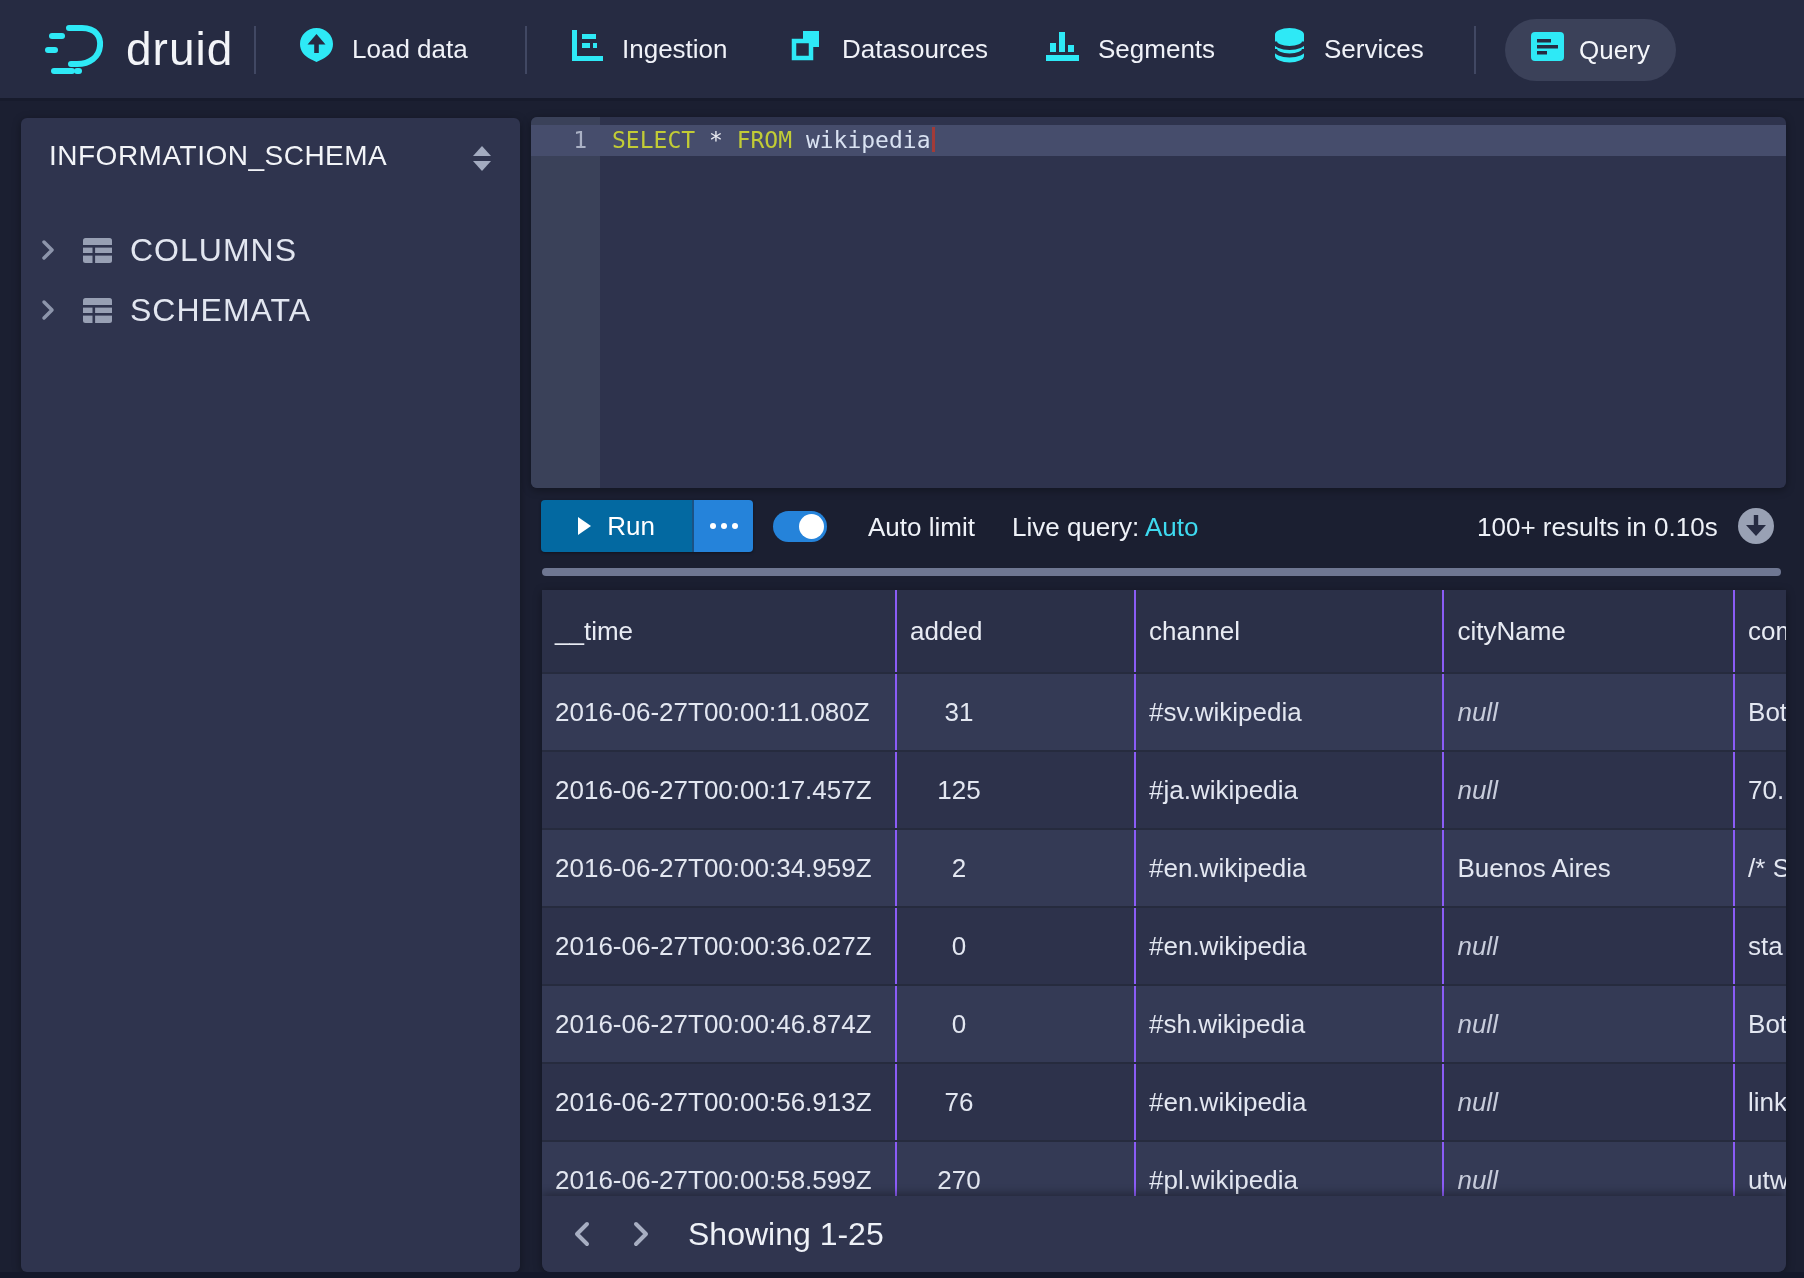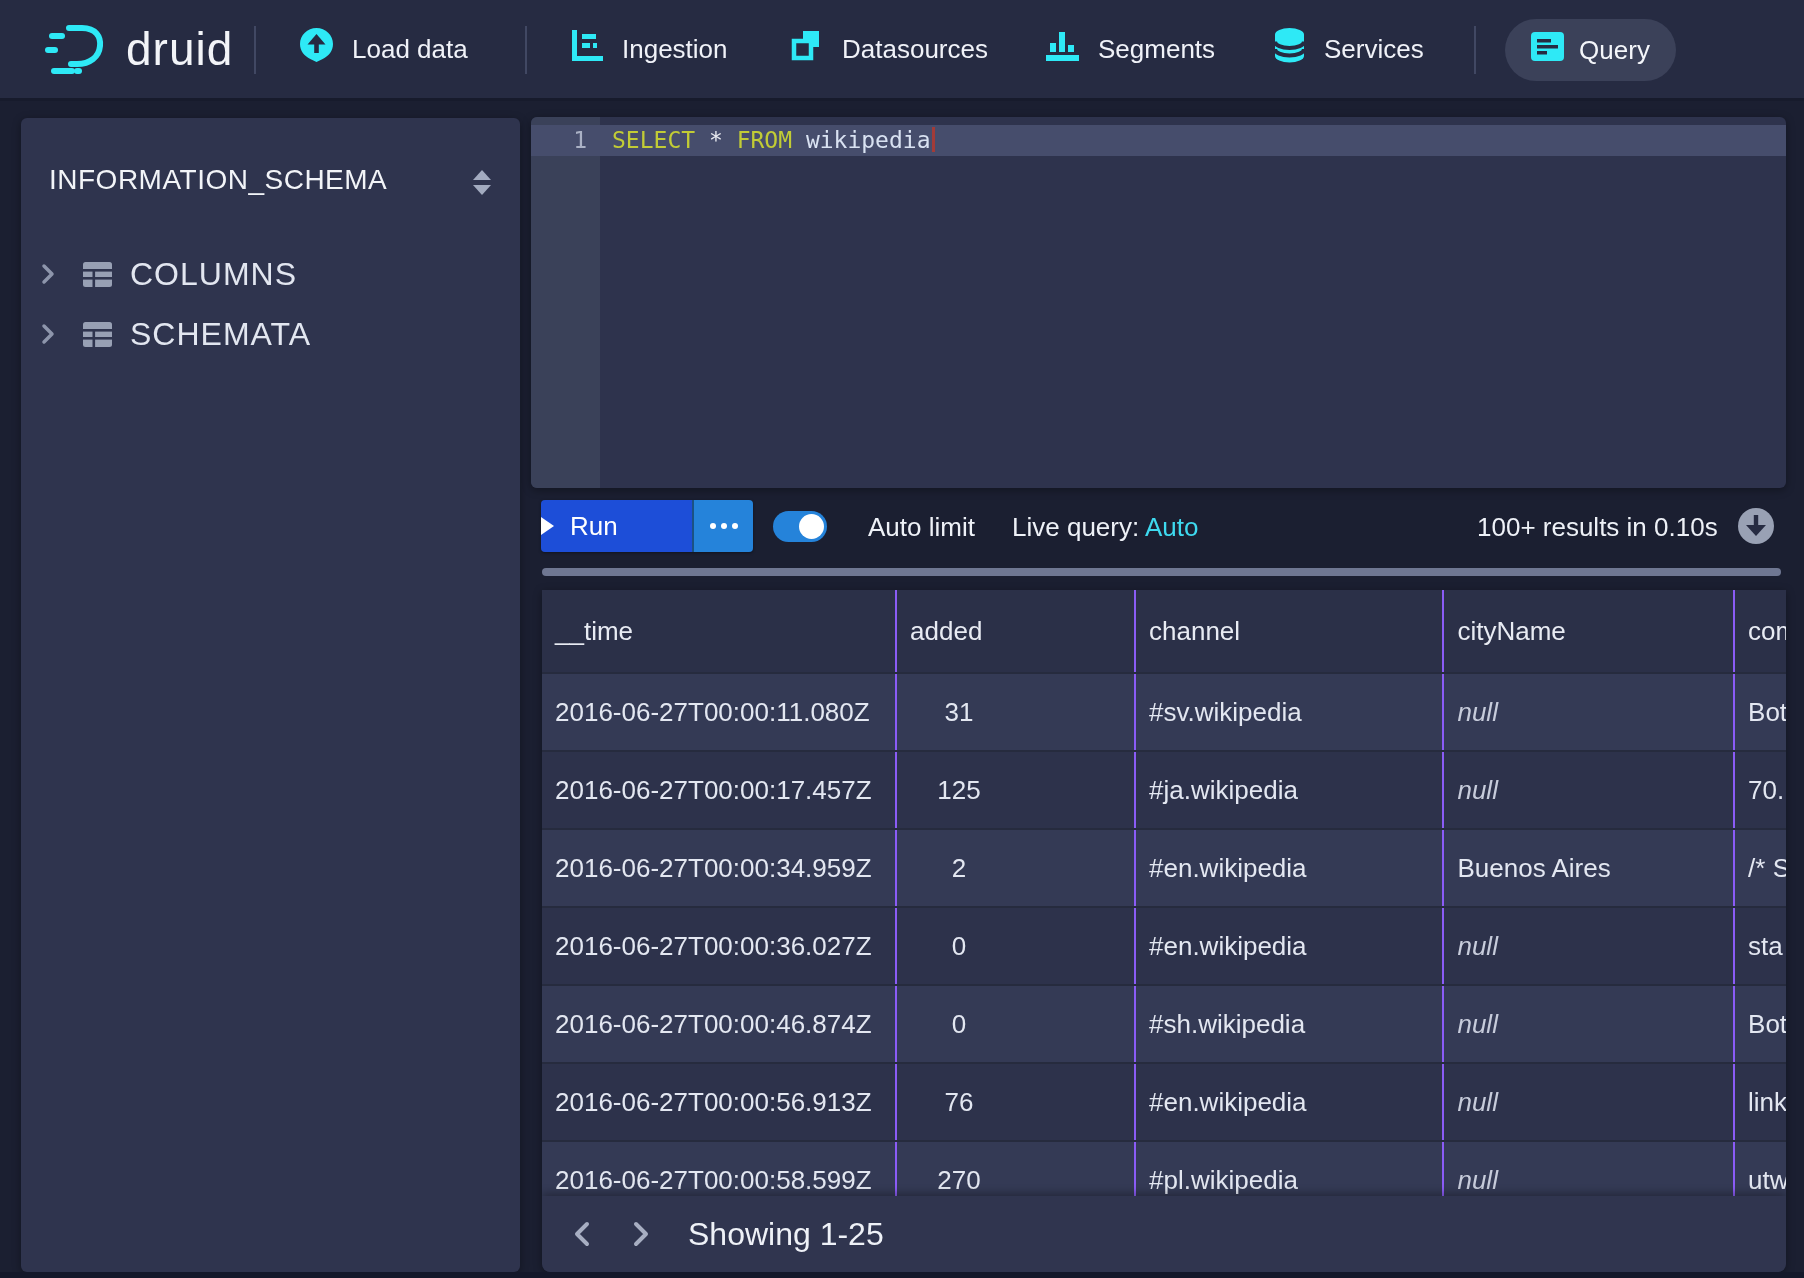--- a/index.html
+++ b/index.html
@@ -8,21 +8,21 @@
   
   .nav{position:absolute;left:0;top:0;width:1804px;height:101px;background:#262b42;border-bottom:3px solid #171b2c;box-sizing:border-box;}
   .brand{position:absolute;left:44px;top:0;height:98px;display:flex;align-items:center;gap:16px;}
   .brand-text{font-size:46px;font-weight:300;color:#f2f4f8;letter-spacing:1px;}
   .nav-sep{position:absolute;top:26px;width:2px;height:48px;background:#414863;}
   .nav-item{position:absolute;top:0;height:98px;display:flex;align-items:center;gap:19px;font-size:26px;color:#f0f2f8;cursor:pointer;}
   .nav-pill{position:absolute;left:1505px;top:19px;width:171px;height:62px;border-radius:31px;background:#3b4159;display:flex;align-items:center;justify-content:center;gap:15px;font-size:26px;color:#f4f6fa;cursor:pointer;}
 
   
   .sidebar{position:absolute;left:21px;top:118px;width:499px;height:1154px;background:#2f344e;border-radius:6px;box-shadow:0 2px 8px rgba(0,0,0,.35);}
-  .sidebar-head{display:flex;align-items:flex-start;justify-content:space-between;padding:46px 28px 0 28px;}
+  .sidebar-head{display:flex;align-items:flex-start;justify-content:space-between;padding:22px 28px 0 28px;}
   .sidebar-title{font-size:28px;color:#f2f4f8;letter-spacing:.5px;}
   .sort-caret{margin-top:6px;cursor:pointer;}
   .tree{margin-top:44px;}
   .tree-row{height:60px;display:flex;align-items:center;padding-left:20px;cursor:pointer;}
   .tree-chev{width:22px;display:flex;}
   .tree-icon{margin-left:20px;display:flex;}
   .tree-label{margin-left:18px;font-size:32px;color:#e2e6f0;letter-spacing:1px;}
 
   
   .editor{position:absolute;left:531px;top:117px;width:1255px;height:371px;background:#2e334d;border-radius:6px;box-shadow:0 2px 8px rgba(0,0,0,.35);overflow:hidden;}
@@ -31,21 +31,21 @@
   .code-line{position:absolute;left:0;top:8px;height:31px;line-height:31px;width:1255px;font-family:"DejaVu Sans Mono",monospace;font-size:23px;}
   .lineno{position:absolute;left:0;top:0;width:56px;text-align:right;color:#aab1c5;}
   .sql{position:absolute;left:81px;top:0;white-space:pre;}
   .tok-keyword{color:#c2cc35;}
   .tok-plain{color:#e8eaf0;}
   .tok-ident{color:#d9e2f2;}
   .cursor{display:inline-block;width:3px;height:25px;background:#a23b38;vertical-align:-4px;margin-left:1px;}
 
   
   .run-group{position:absolute;left:541px;top:500px;height:52px;display:flex;border-radius:4px;overflow:hidden;box-shadow:0 1px 3px rgba(0,0,0,.4);cursor:pointer;}
-  .run-main{width:151px;background:#1d4ed8;display:flex;align-items:center;justify-content:flex-start;gap:16px;color:#fff;font-size:26px;}
+  .run-main{width:151px;background:#0369a1;display:flex;align-items:center;justify-content:center;gap:16px;color:#fff;font-size:26px;}
   .play-tri{width:0;height:0;border-top:9px solid transparent;border-bottom:9px solid transparent;border-left:13px solid #fff;}
   .run-more{width:59px;background:#2583da;border-left:2px solid rgba(16,22,26,.45);display:flex;align-items:center;justify-content:center;gap:5px;}
   .dot{width:6px;height:6px;border-radius:50%;background:#fff;}
   .toggle{position:absolute;left:773px;top:511px;width:54px;height:31px;border-radius:16px;background:#2583da;cursor:pointer;}
   .knob{position:absolute;left:26px;top:3px;width:25px;height:25px;border-radius:50%;background:#fff;}
   .runbar-text{position:absolute;top:512px;font-size:26px;color:#eef1f7;}
   .lq-value{color:#3ed9ef;cursor:pointer;}
   .dl-btn{position:absolute;left:1737px;top:507px;cursor:pointer;}
 
   

